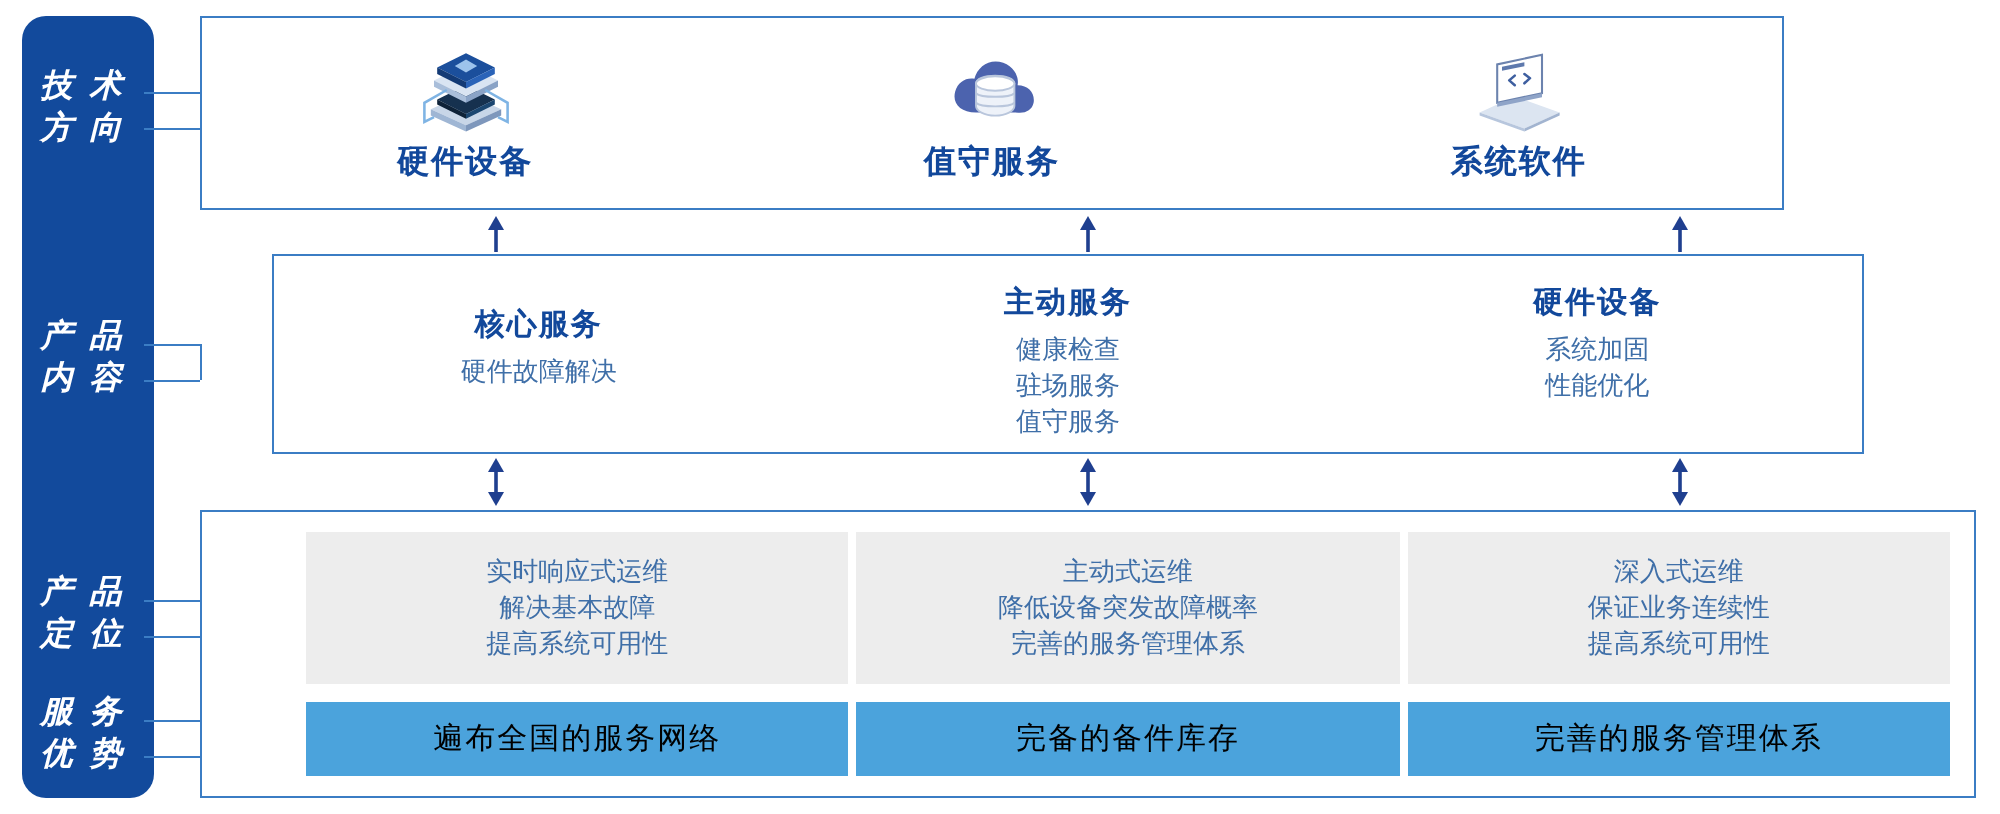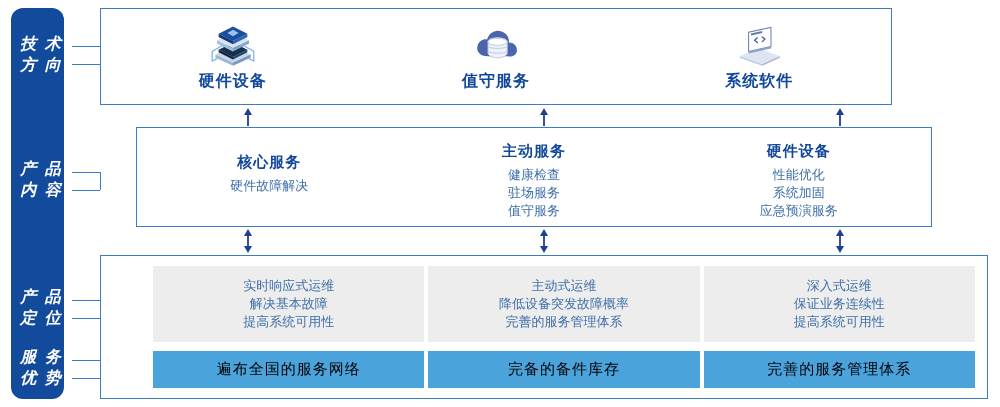--- a/index.html
+++ b/index.html
@@ -13,21 +13,21 @@
     font-family: "Liberation Sans", "DejaVu Sans", sans-serif;
     overflow: hidden;
     position: relative;
   }
 
   
   .rail {
     position: absolute;
     left: 11px;
     top: 8px;
-    width: 53px;
+    width: 66px;
     height: 391px;
     background: #124A9C;
     border-radius: 12px;
     color: #ffffff;
   }
   .rail-label {
     position: absolute;
     left: 0;
     width: 61px;
     text-align: center;
@@ -275,23 +275,22 @@
 
     <div class="content-cell">
       <div class="content-head">主动服务</div>
       <div class="content-item">健康检查</div>
       <div class="content-item">驻场服务</div>
       <div class="content-item">值守服务</div>
     </div>
 
     <div class="content-cell">
       <div class="content-head">硬件设备</div>
+      <div class="content-item">系统加固</div>
       <div class="content-item">性能优化</div>
-      <div class="content-item">系统加固</div>
-      <div class="content-item">应急预演服务</div>
     </div>
 
   </div>
 </div>
 
 <div class="arrow" style="left:241px; top:228px;">
   <svg width="14" height="26" viewBox="0 0 14 26">
     <path d="M7 1 L11 8 L3 8 Z" fill="#1F3F8F"></path>
     <path d="M7 25 L3 18 L11 18 Z" fill="#1F3F8F"></path>
     <path d="M7 6 L7 20" stroke="#1F3F8F" stroke-width="1.8"></path>

